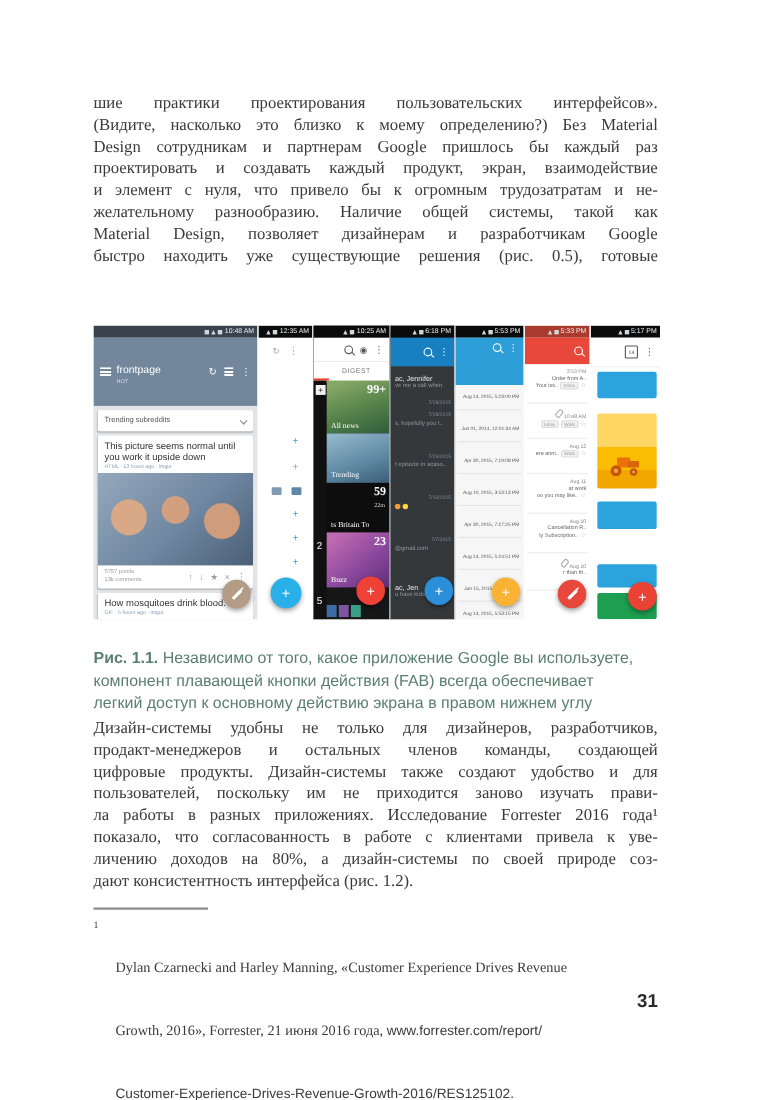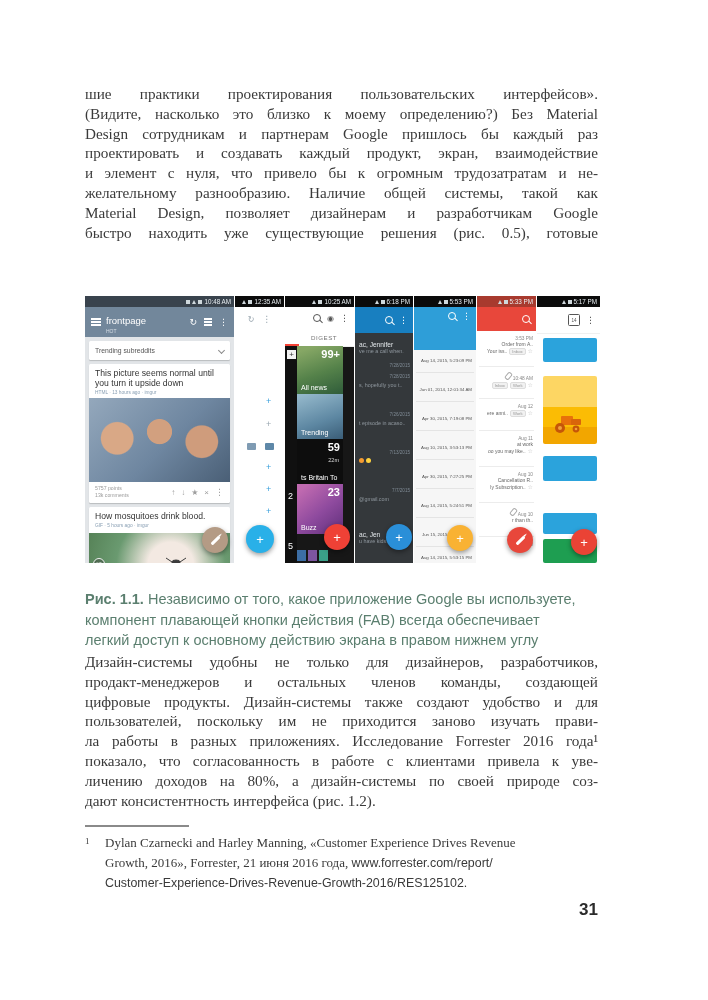--- a/index.html
+++ b/index.html
@@ -10,21 +10,21 @@
   .para .ln{font-size:15.2px;line-height:19.8px;text-align:justify;text-align-last:justify;
             color:#3a3a3a;}
   .para .ln.last{text-align-last:left;}
   
   .caption{font-family:"Liberation Sans","DejaVu Sans",sans-serif;font-size:14.5px;
            line-height:20.6px;color:#5b7f6f;}
   .caption b{font-weight:700;}
   
   .footrule{position:absolute;left:85px;top:825px;width:104px;height:2px;background:#8a8a8a;}
   .footnote{position:absolute;left:85px;top:833px;width:513px;font-size:13px;line-height:20px;color:#3a3a3a;}
-  .footnote .fline{padding-left:20px;}
+  .footnote .fline{padding-left:20px;margin-top:37px;}
   .footnote sup{position:absolute;left:0;top:-2px;font-size:9px;}
   .fsans{font-family:"Liberation Sans","DejaVu Sans",sans-serif;font-size:12.4px;}
   .pagenum{position:absolute;top:900px;left:85px;width:513px;text-align:right;
            font-family:"Liberation Sans","DejaVu Sans",sans-serif;font-weight:700;font-size:17px;color:#2b2b2b;}
 
   
   .figure{position:absolute;left:85px;top:296px;width:515px;height:267px;display:flex;
           font-family:"Liberation Sans","DejaVu Sans",sans-serif;}
   .panel{position:relative;height:267px;overflow:hidden;box-sizing:border-box;border-right:1px solid #fff;flex:none;}
   .status{height:11px;display:flex;align-items:center;justify-content:flex-end;gap:2px;
@@ -39,21 +39,21 @@
   .mag{display:inline-block;width:6px;height:6px;border:1.4px solid currentColor;border-radius:50%;position:relative;}
   .mag:after{content:"";position:absolute;width:4px;height:1.4px;background:currentColor;
              transform:rotate(45deg);right:-3px;bottom:-1px;}
   .vdots{font-size:9px;line-height:1;color:currentColor;}
   .bars{display:inline-block;width:10px;height:8px;background:repeating-linear-gradient(#fff 0 1.6px,transparent 1.6px 3.2px);}
   .chev{display:inline-block;width:4px;height:4px;border-right:1.2px solid #8a8a8a;border-bottom:1.2px solid #8a8a8a;transform:rotate(45deg);}
 
   
   .p1{width:150px;background:#e2e5e8;}
   .p1 .status{background:#39434d;}
-  .p1 .hdr{height:30px;background:#72879b;display:flex;align-items:center;gap:5px;padding:0 6px;color:#fff;}
+  .p1 .hdr{height:30px;background:#72879b;display:flex;align-items:center;gap:5px;padding:16px 6px;color:#fff;}
   .p1 .appt{font-size:9.5px;line-height:1;}
   .p1 .apps{font-size:5px;color:#d7dee5;line-height:1;margin-top:1px;}
   .p1 .hic{margin-left:auto;display:flex;gap:7px;align-items:center;font-size:9px;}
   .p1 .hic>span{margin-left:0;}
   .card{background:#fff;border-radius:1.5px;box-shadow:0 1px 1px rgba(0,0,0,.18);margin:4px 4px 0 4px;}
   .trowc{height:19px;display:flex;align-items:center;justify-content:space-between;padding:0 6px;font-size:6.8px;color:#555;}
   .ptitle{font-size:8.6px;color:#333;line-height:1.2;padding:4px 6px 1px 6px;}
   .pmeta{font-size:4.8px;color:#8aa0b4;padding:0 6px 3px 6px;}
   .photo1{height:84px;background:
      radial-gradient(circle at 20% 48%, #d9a886 0 13%, rgba(0,0,0,0) 14%),
@@ -83,21 +83,21 @@
   .p3 .tbar{height:22px;background:#fff;display:flex;align-items:center;justify-content:flex-end;gap:6px;
             padding:0 5px;color:#555;}
   .p3 .globe{font-size:8px;}
   .p3 .tabs{height:17px;background:#fff;display:flex;align-items:center;border-bottom:1px solid #eee;position:relative;}
   .p3 .tab{font-size:6.2px;color:#777;letter-spacing:.5px;margin-left:26px;}
   .p3 .tind{position:absolute;left:0;bottom:0;width:14px;height:2.5px;background:#f44336;}
   .p3 .strip{position:absolute;left:0;top:50px;bottom:0;width:12px;background:#101010;color:#fff;}
   .p3 .plusbox{position:absolute;left:2px;top:4px;width:9px;height:9px;background:#f2f2f2;color:#333;
                font-size:8px;display:flex;align-items:center;justify-content:center;}
   .p3 .stripnum{position:absolute;left:3px;font-size:9px;color:#fff;}
-  .p3 .tiles{position:absolute;left:12px;top:50px;right:11px;}
+  .p3 .tiles{position:absolute;left:12px;top:50px;right:0;font-family:Liberation Serif, serif;}
   .tile{position:relative;width:100%;color:#fff;}
   .tile .tl-badge{position:absolute;top:2px;right:3px;font-size:11px;font-weight:700;}
   .tile .tl-label{position:absolute;left:4px;bottom:3px;font-size:7px;}
   .tile.golf{height:48px;background:linear-gradient(160deg,#86a765 10%,#55824a 55%,#2f5c3a);}
   .tile.phones{height:45px;background:linear-gradient(160deg,#93b7ca 5%,#5d87a2 60%,#3a5d77);}
   .tile.dark59{height:45px;background:#0d0d0d;}
   .tile.dark59 .mid{position:absolute;right:4px;top:18px;font-size:5.5px;color:#ddd;}
   .tile.purple{height:50px;background:linear-gradient(140deg,#c06ab0 10%,#8e4a9e 55%,#5f2f7a);}
   .thumbs{position:absolute;left:12px;bottom:2px;display:flex;gap:2px;}
   .thumbs span{width:9px;height:11px;background:#3c6ea5;}
@@ -190,21 +190,21 @@
           <span>↻</span>
           <span class="bars" style="width:8px"></span>
           <span class="vdots">⋮</span>
         </span>
       </div>
       <div class="card trowc">
         <span>Trending subreddits</span>
         <span class="chev"></span>
       </div>
       <div class="card">
-        <div class="ptitle">This picture seems normal until you turn it upside down</div>
+        <div class="ptitle">This picture seems normal until you work it upside down</div>
         <div class="pmeta">HTML · 13 hours ago · imgur</div>
         <div class="photo1"></div>
         <div class="pstats">
           <span class="pnums">
             <span>5757 points</span><br>
             <span>13k comments</span>
           </span>
           <span class="picons">
             <span>↑</span>
             <span>↓</span>

